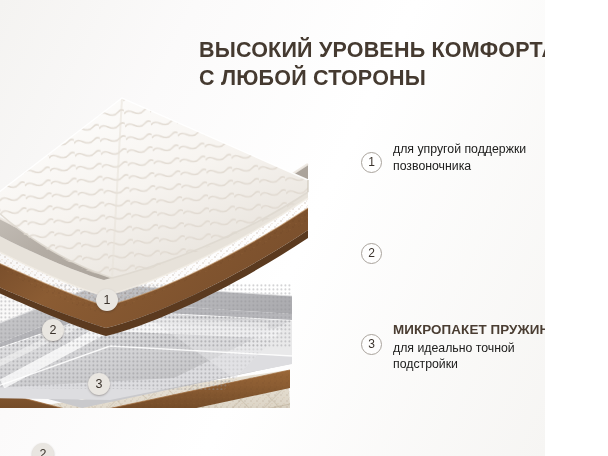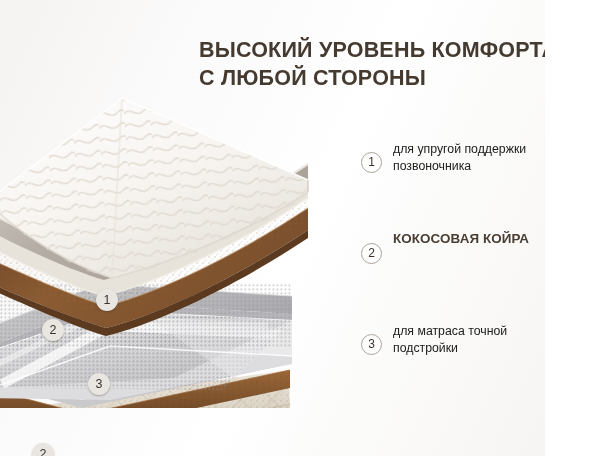--- a/index.html
+++ b/index.html
@@ -307,23 +307,23 @@
   <div class="features">
 
     <div class="feature">
       <div class="badge-outline">1</div>
       <div class="feat-desc">для упругой поддержки
 позвоночника</div>
     </div>
 
     <div class="feature">
       <div class="badge-outline">2</div>
-      <div class="feat-title">Кокосовая койра</div>
     </div>
 
     <div class="feature">
       <div class="badge-outline">3</div>
-      <div class="feat-desc">для матраса точной
+      <div class="feat-title">Микропакет пружин</div>
+      <div class="feat-desc">для идеально точной
 подстройки</div>
     </div>
 
   </div>
 </div>
 
 </body></html>

